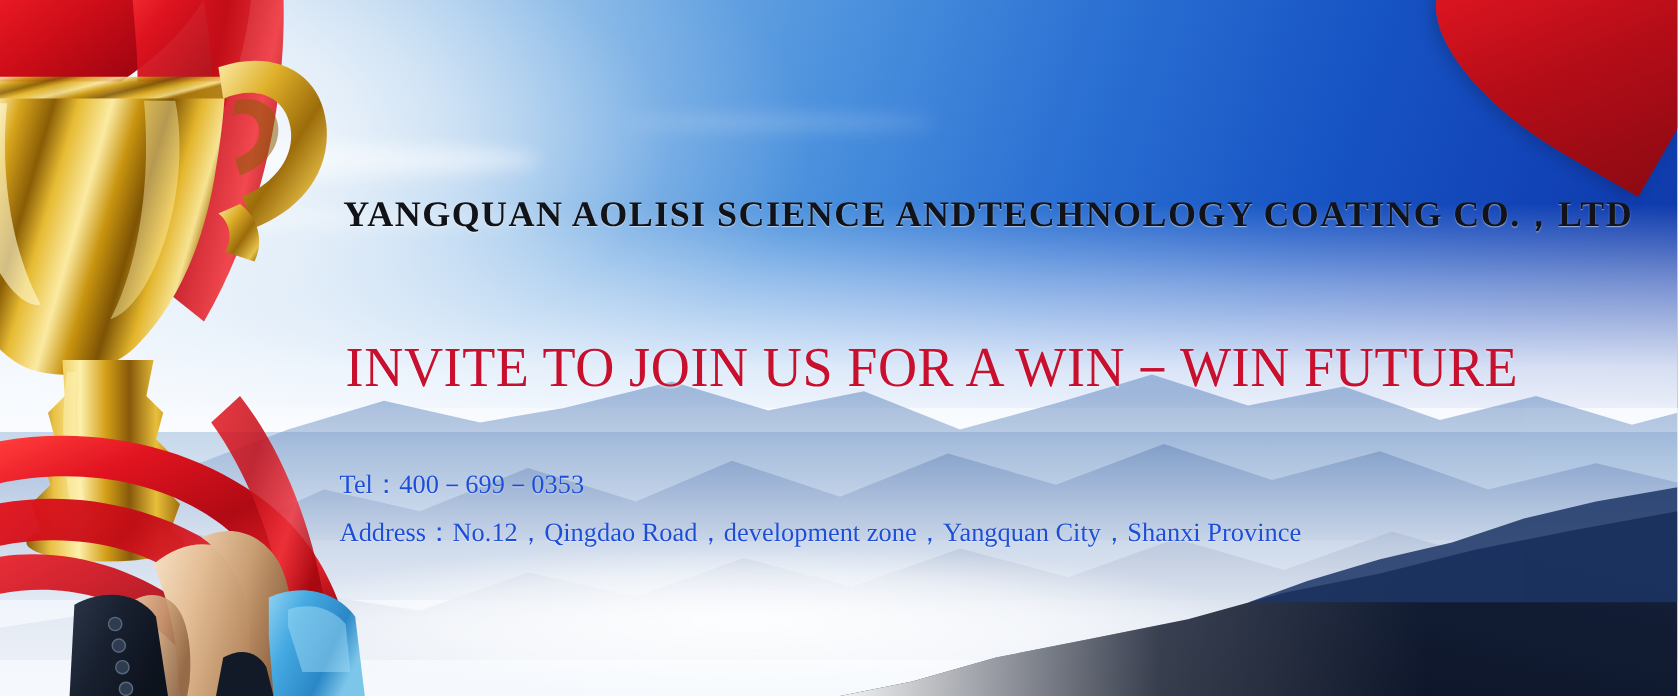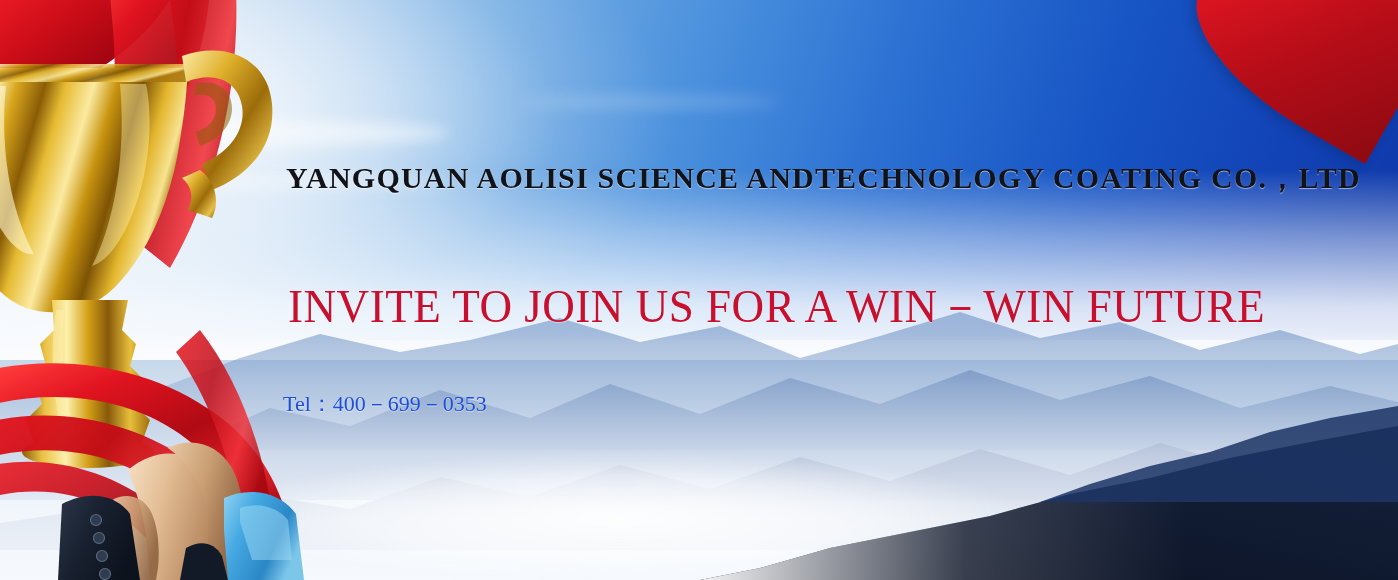--- a/index.html
+++ b/index.html
@@ -326,15 +326,16 @@
     <path d="M240,508 C258,502 276,506 288,520 L292,560 L252,560 L240,522 Z" fill="#9fdcf6" opacity="0.5"></path>
   </svg>
 
   <div class="txt-layer">
     <div class="company-title">YANGQUAN AOLISI SCIENCE ANDTECHNOLOGY COATING CO.，LTD</div>
 
     <div class="headline">INVITE TO JOIN US FOR A WIN－WIN FUTURE</div>
 
     <div class="contact-line contact-tel">Tel：400－699－0353</div>
 
+    <div class="contact-line contact-addr">Address：No.12，Qingdao Road，development zone，Yangquan City，Shanxi Province</div>
   </div>
 
 </div>
 
 </body></html>

